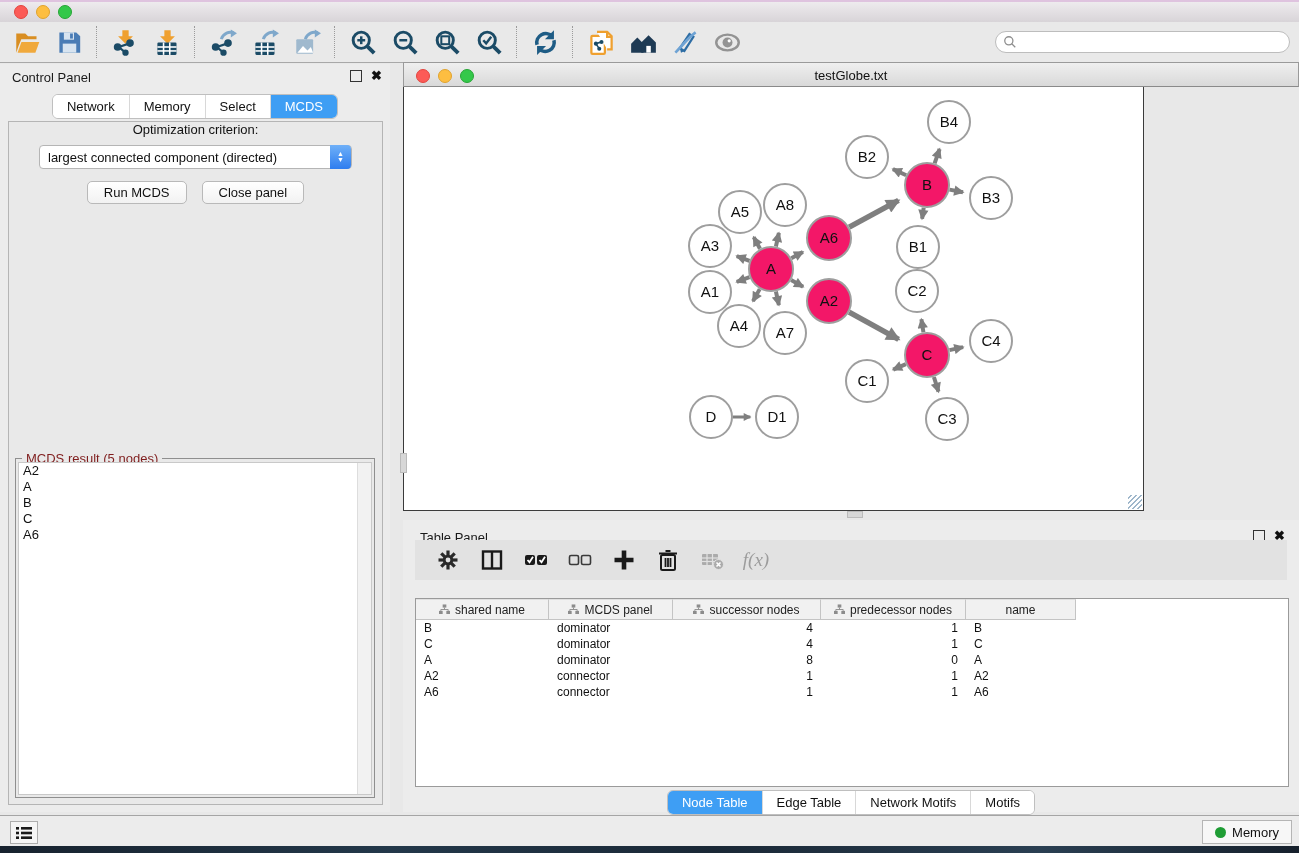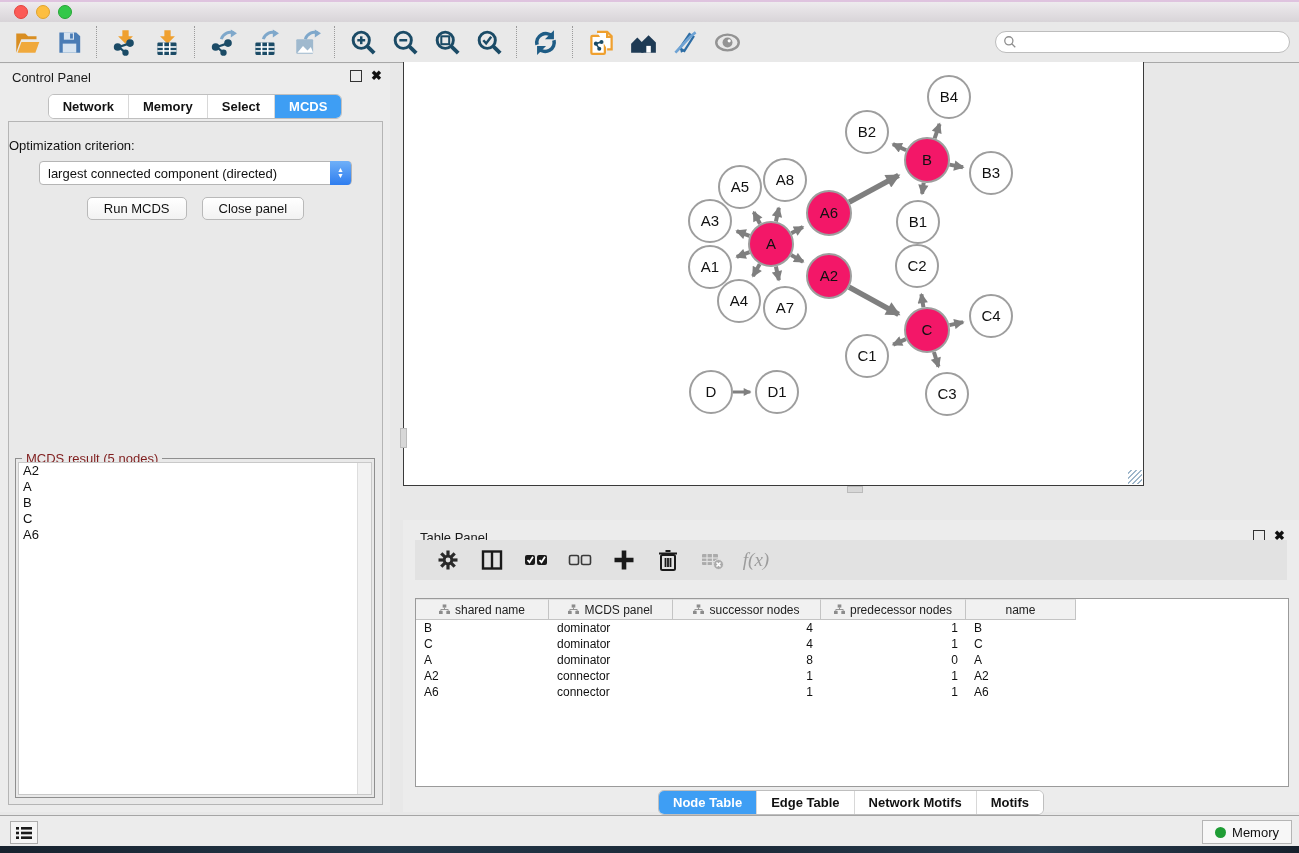--- a/index.html
+++ b/index.html
@@ -31,27 +31,27 @@
 
   
   .control-panel{position:absolute;left:0;top:64px;width:390px;height:748px;background:#ECECEC;}
   .panel-head{position:relative;height:26px;}
   .panel-title{position:absolute;left:12px;top:6px;font-size:13px;color:#1A1A1A;}
   .panel-btns{position:absolute;right:8px;top:6px;display:flex;gap:9px;align-items:center;}
   .float-box{width:10px;height:10px;border:1.5px solid #333;display:inline-block;}
   .close-x{font-size:13px;font-weight:bold;color:#111;line-height:10px;}
 
   .seg-tabs{display:flex;justify-content:center;margin-top:4px;}
-  .seg{display:flex;border:1px solid #BFBFBF;border-radius:6px;overflow:hidden;background:#FFF;font-weight:bold;}
+  .seg{display:flex;border:1px solid #BFBFBF;border-radius:6px;overflow:hidden;background:#FFF;}
   .seg-tab{padding:4px 14px;font-size:13px;color:#111;background:#FFF;border-left:1px solid #D8D8D8;cursor:pointer;}
   .seg-tab:first-child{border-left:none;}
   .seg-tab.active{background:#3E9EF4;color:#FFF;}
 
   .cp-box{position:absolute;left:8px;top:57px;width:373px;height:682px;border:1px solid #B5B5B5;background:#E9E9E9;}
-  .opt-label{margin-top:16px;font-size:13px;color:#111;}
+  .opt-label{text-align:center;font-size:13px;color:#111;}
   .dropdown{position:relative;margin:8px auto 0;width:313px;height:24px;background:#FFF;
     border:1px solid #B5B5B5;border-radius:4px;box-sizing:border-box;cursor:pointer;}
   .dropdown-value{position:absolute;left:8px;top:4px;font-size:13px;color:#111;white-space:nowrap;}
   .dropdown-step{position:absolute;right:0;top:-1px;width:21px;height:24px;border-radius:0 4px 4px 0;
     background:linear-gradient(#6FB0F8,#2E7DEF);display:flex;flex-direction:column;align-items:center;justify-content:center;color:#FFF;font-size:7px;line-height:6px;}
   .cp-buttons{display:flex;justify-content:center;gap:15px;margin-top:12px;}
   .btn{background:linear-gradient(#FFFFFF,#F2F2F2);border:1px solid #B9B9B9;border-radius:5px;
     padding:3px 16px;font-size:13px;color:#111;cursor:pointer;font-family:"Liberation Sans",sans-serif;}
 
   .fieldset{position:absolute;left:6px;top:336px;width:358px;height:338px;border:1px solid #8F8F8F;}
@@ -327,20 +327,28 @@
               <div class="mcds-item">C</div>
               <div class="mcds-item">A6</div>
             </div>
           <div class="mcds-scroll"></div>
         </div>
       </div>
     </div>
   </div>
 
   <div class="net-window">
+    <div class="net-titlebar">
+      <div class="traffic" style="left:12px;top:6px;">
+        <span class="light red"></span>
+        <span class="light yellow"></span>
+        <span class="light green"></span>
+      </div>
+      <div class="net-title">testGlobe.txt</div>
+    </div>
     <div class="net-canvas">
       <svg id="graph-svg" width="892" height="422" viewBox="0 0 892 422">
           <defs>
             <marker id="arrow" viewBox="0 0 10 10" refX="8.5" refY="5" markerWidth="3" markerHeight="2.6" orient="auto" markerUnits="strokeWidth">
               <path d="M0 0 L10 5 L0 10 z" fill="#7F7F7F"></path>
             </marker>
           </defs>
           <line x1="345.5" y1="190.1" x2="332.8" y2="194.9" stroke="#7F7F7F" stroke-width="4" marker-end="url(#arrow)"></line>
           <line x1="345.5" y1="173.9" x2="332.8" y2="169.1" stroke="#7F7F7F" stroke-width="4" marker-end="url(#arrow)"></line>
           <line x1="355.7" y1="202.1" x2="349.0" y2="214.1" stroke="#7F7F7F" stroke-width="4" marker-end="url(#arrow)"></line>

